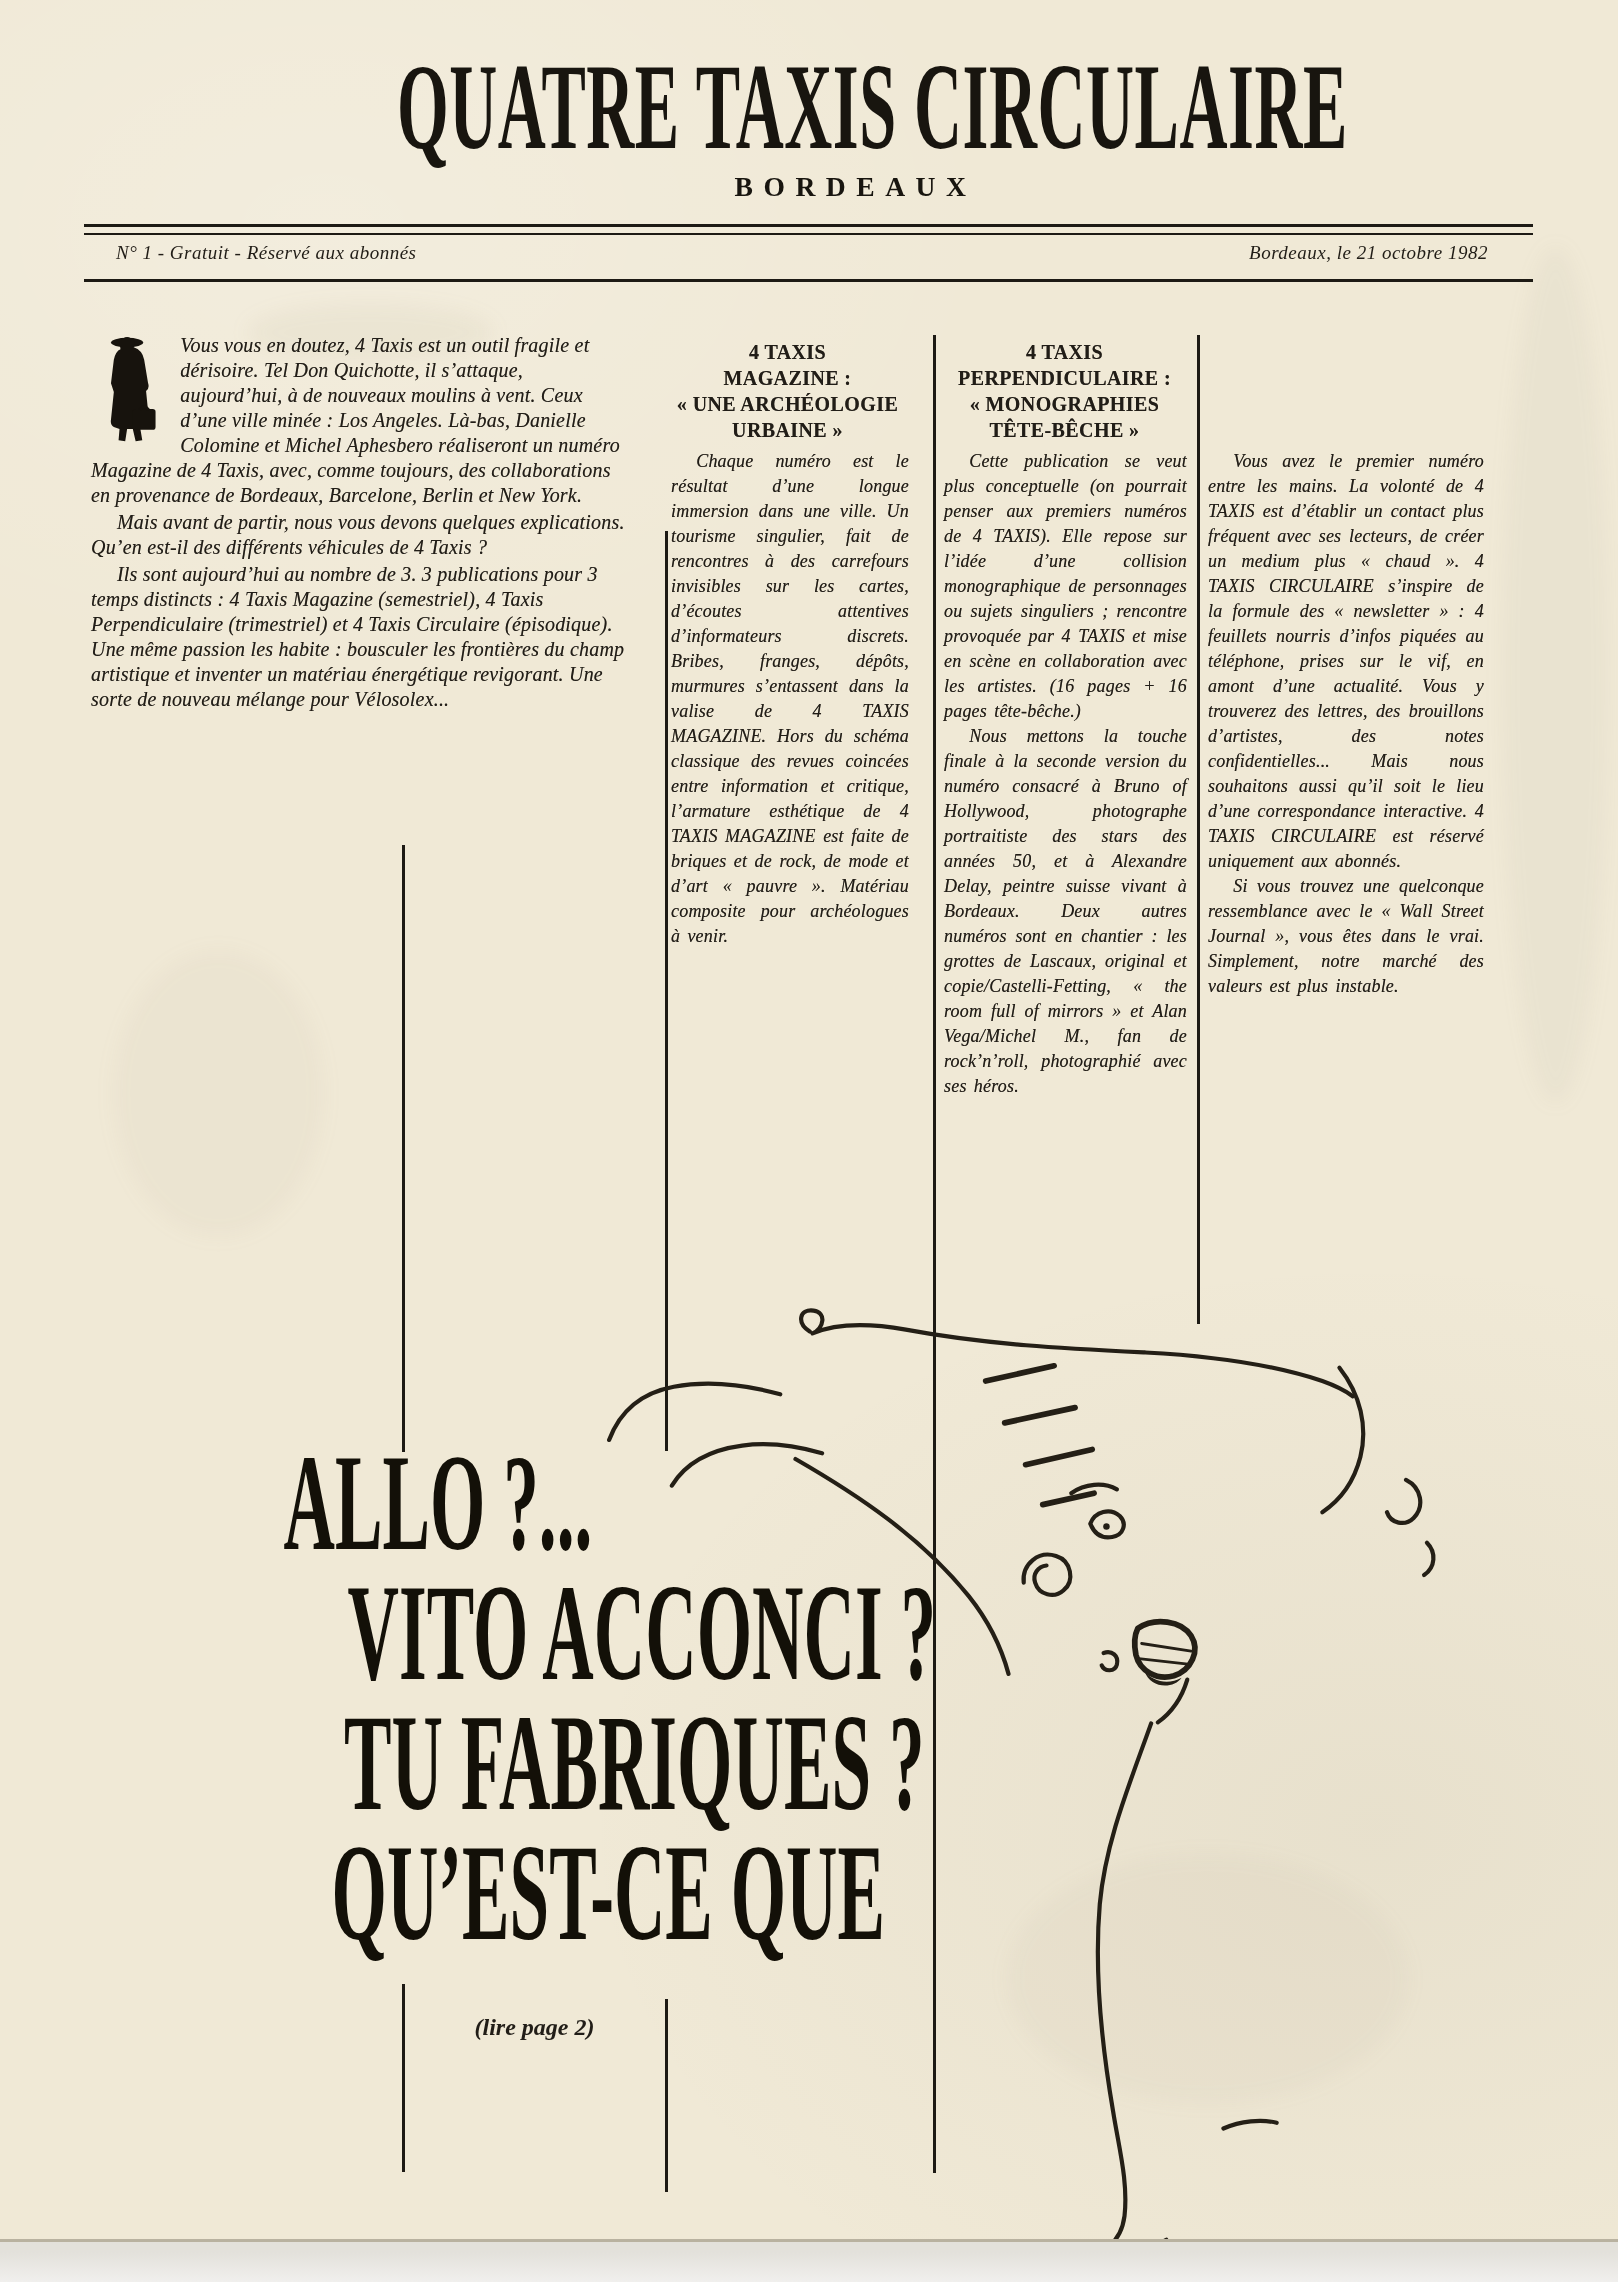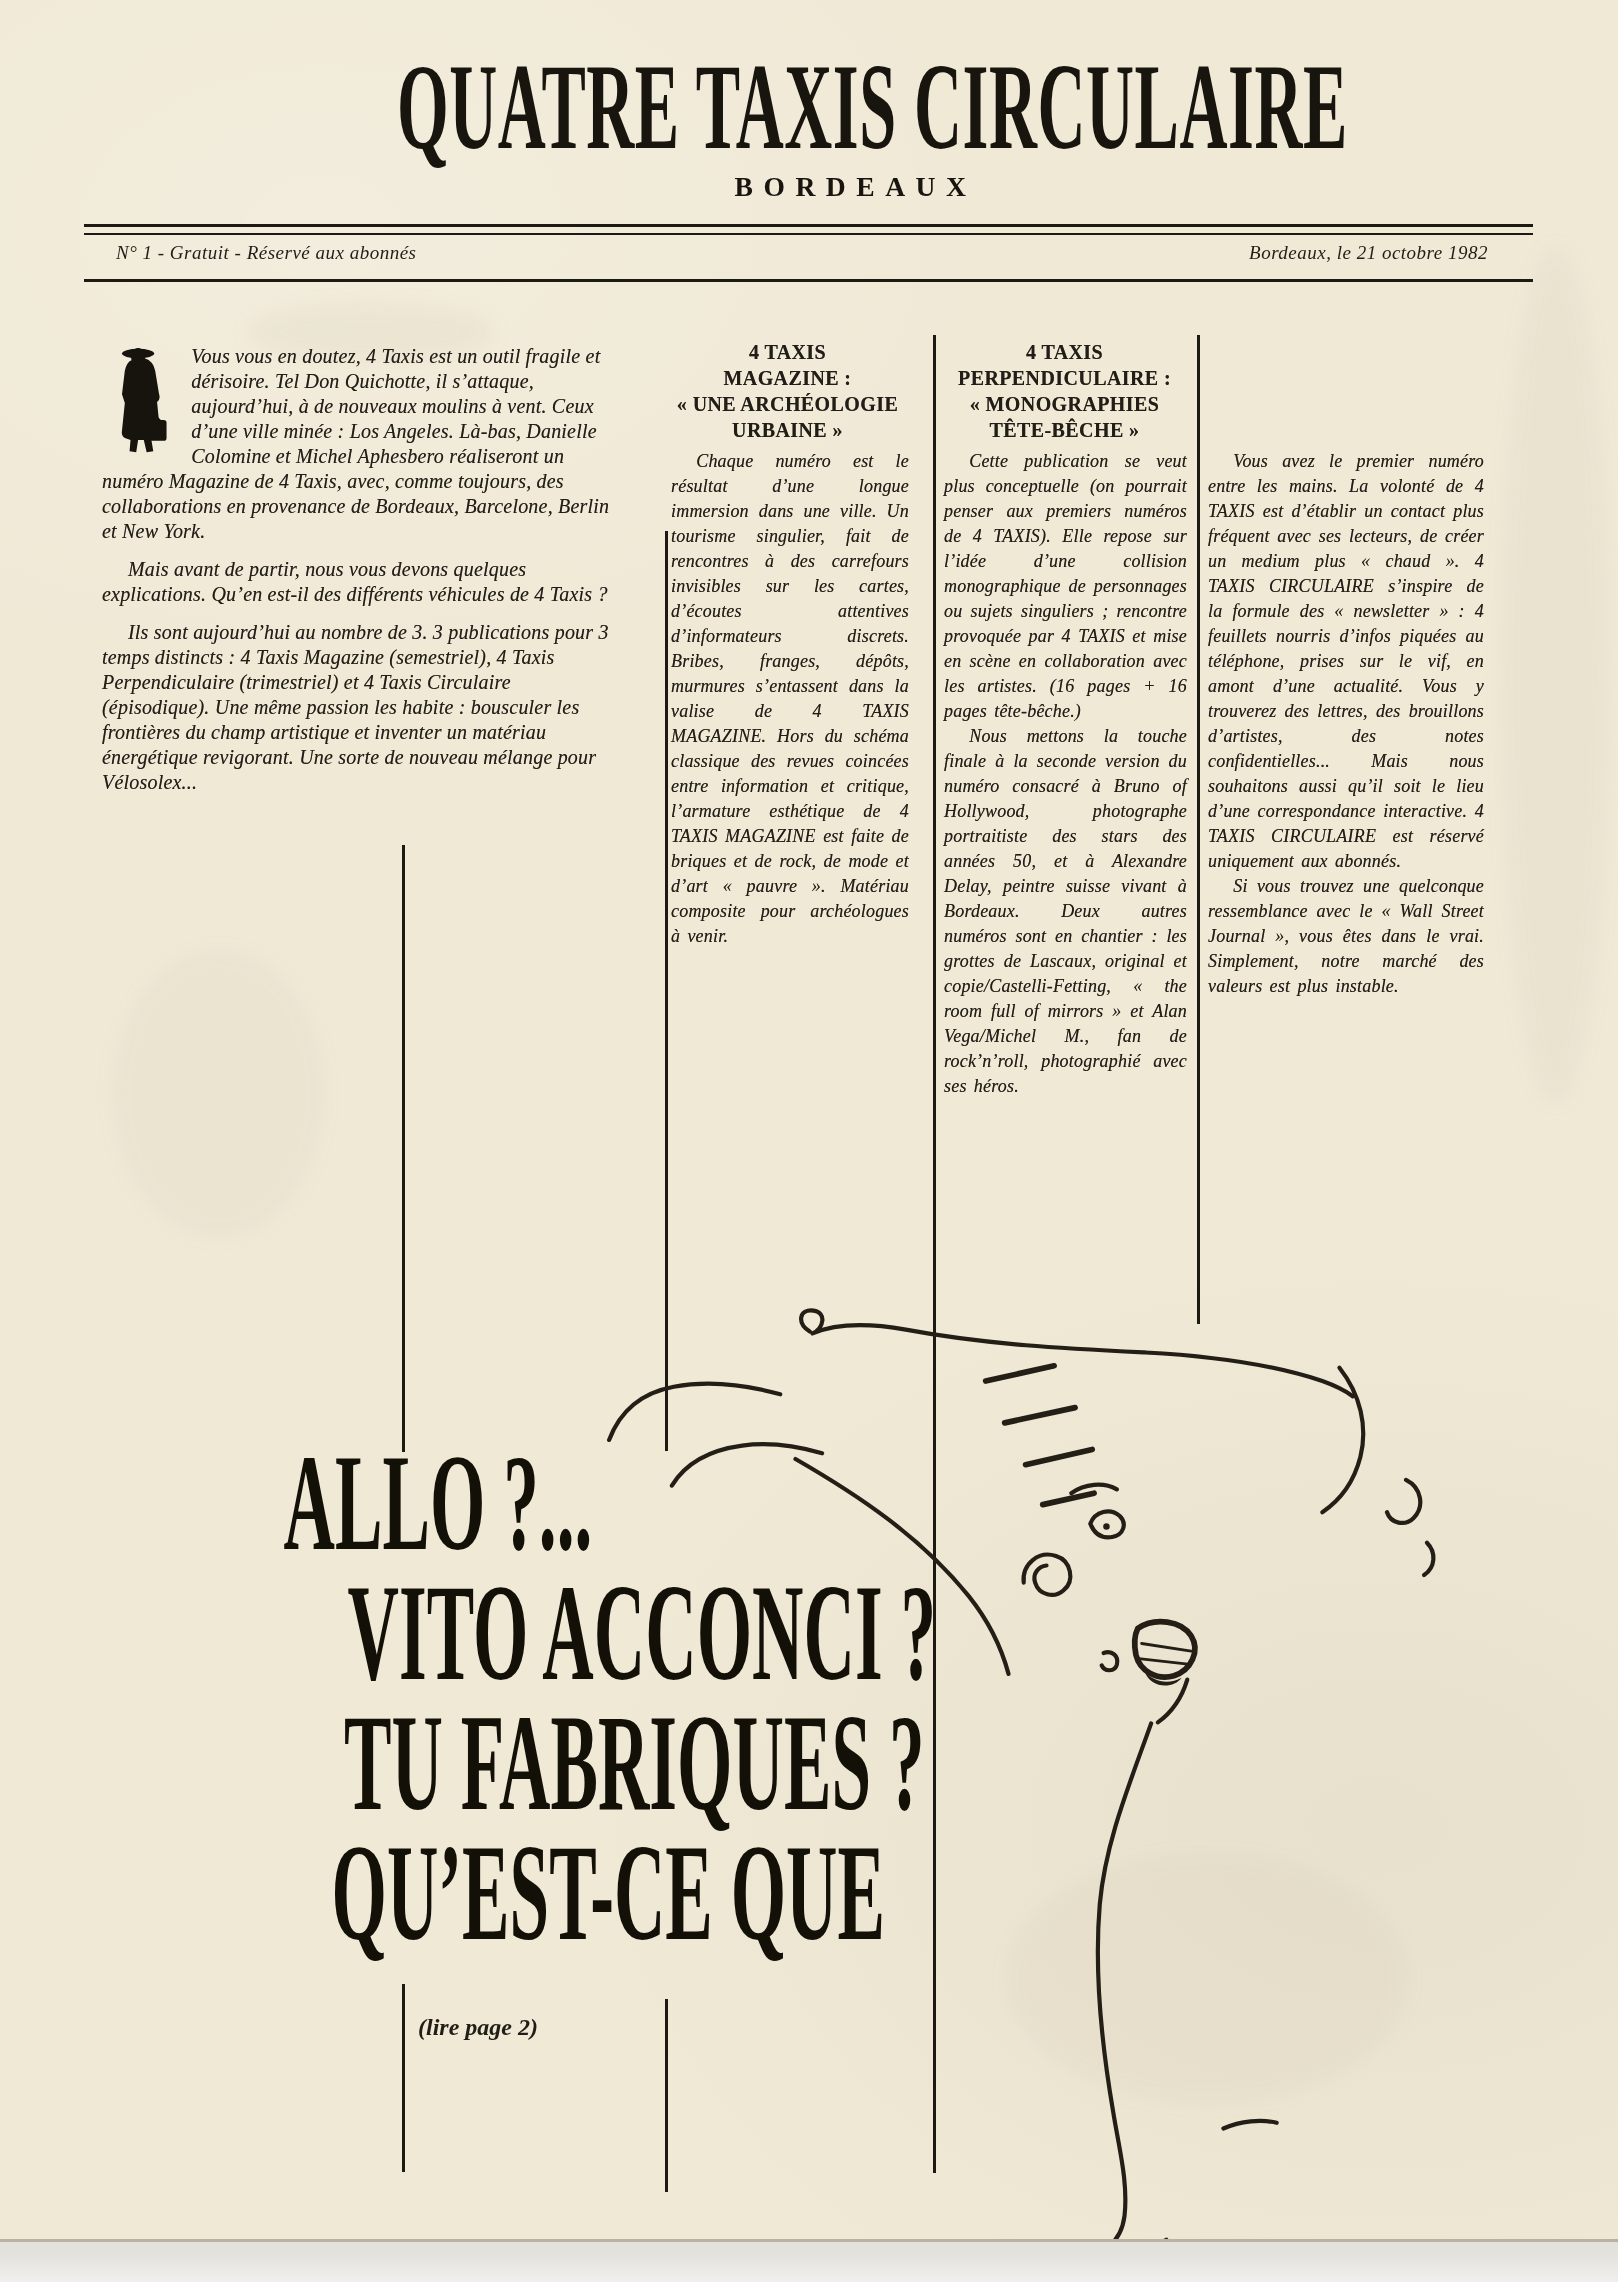--- a/index.html
+++ b/index.html
@@ -35,42 +35,42 @@
   .v-left-b{left:402px;top:1984px;height:188px;}
   .v-c23{left:933px;top:335px;height:1838px;}
   .v-c34{left:1197px;top:335px;height:989px;}
 
   .issue-info{position:absolute;left:116px;top:242px;font-style:italic;font-size:19px;letter-spacing:0.5px;}
   .dateline{position:absolute;right:131px;top:242px;font-style:italic;font-size:19px;letter-spacing:0.5px;}
 
   .intro{position:absolute;left:89px;top:331px;width:538px;
     font-style:italic;font-size:20px;line-height:25px;letter-spacing:0.2px;
     text-shadow:0 0 0.5px rgba(30,25,20,0.5);}
-  .intro p{margin:13px;}
+  .intro p{margin:2px;}
   .intro p + p{text-indent:1.3em;}
   .figure-float{float:left;width:76px;height:110px;margin:1.9px 13.3px 1.9px 0;}
 
   .col{position:absolute;font-size:18px;line-height:25px;
     text-shadow:0 0 0.5px rgba(30,25,20,0.6);letter-spacing:0.2px;}
   .col-heading{position:absolute;font-weight:bold;font-size:20px;line-height:26px;
     text-align:center;letter-spacing:0.4px;text-shadow:0 0 0.5px rgba(30,25,20,0.6);}
   .h2{left:664px;top:339px;width:247px;}
   .h3{left:938px;top:339px;width:253px;}
   .h4{left:1204px;top:339px;width:282px;}
   .c2{left:671px;top:449px;width:238px;}
   .c3{left:944px;top:449px;width:243px;}
   .c4{left:1208px;top:449px;width:276px;}
   .col p{margin:0;text-align:justify;word-spacing:0.14em;font-style:italic;}
   .col p{text-indent:1.4em;}
 
   .headline{position:absolute;left:76px;top:1438px;width:723px;text-align:center;color:#131008;}
   .headline .hl{line-height:130px;font-size:137px;font-weight:bold;white-space:nowrap;}
   .headline .hl span{display:inline-block;transform:scaleX(0.52);transform-origin:50% 50%;}
-  .read-note{position:absolute;left:402px;top:2014px;width:265px;text-align:left;
-    font-style:italic;font-weight:bold;font-size:24px;padding-left:16px;}
+  .read-note{position:absolute;left:402px;top:2014px;width:265px;text-align:center;
+    font-style:italic;font-weight:bold;font-size:24px;}
 
   .sketch{position:absolute;left:571px;top:1284px;}
   .caption{position:absolute;left:949px;top:2123px;width:285px;
     font-style:italic;font-size:16px;line-height:21px;letter-spacing:0.6px;}
   .caption div{white-space:nowrap;}
 
   .scan-bottom{position:absolute;left:0;top:2239px;width:1619px;height:44px;
     background:linear-gradient(#b9b2a0 0 2.9px, #e3e1db 2.9px 13.3px, #f1f0ee);}
 </style>
 </head>

